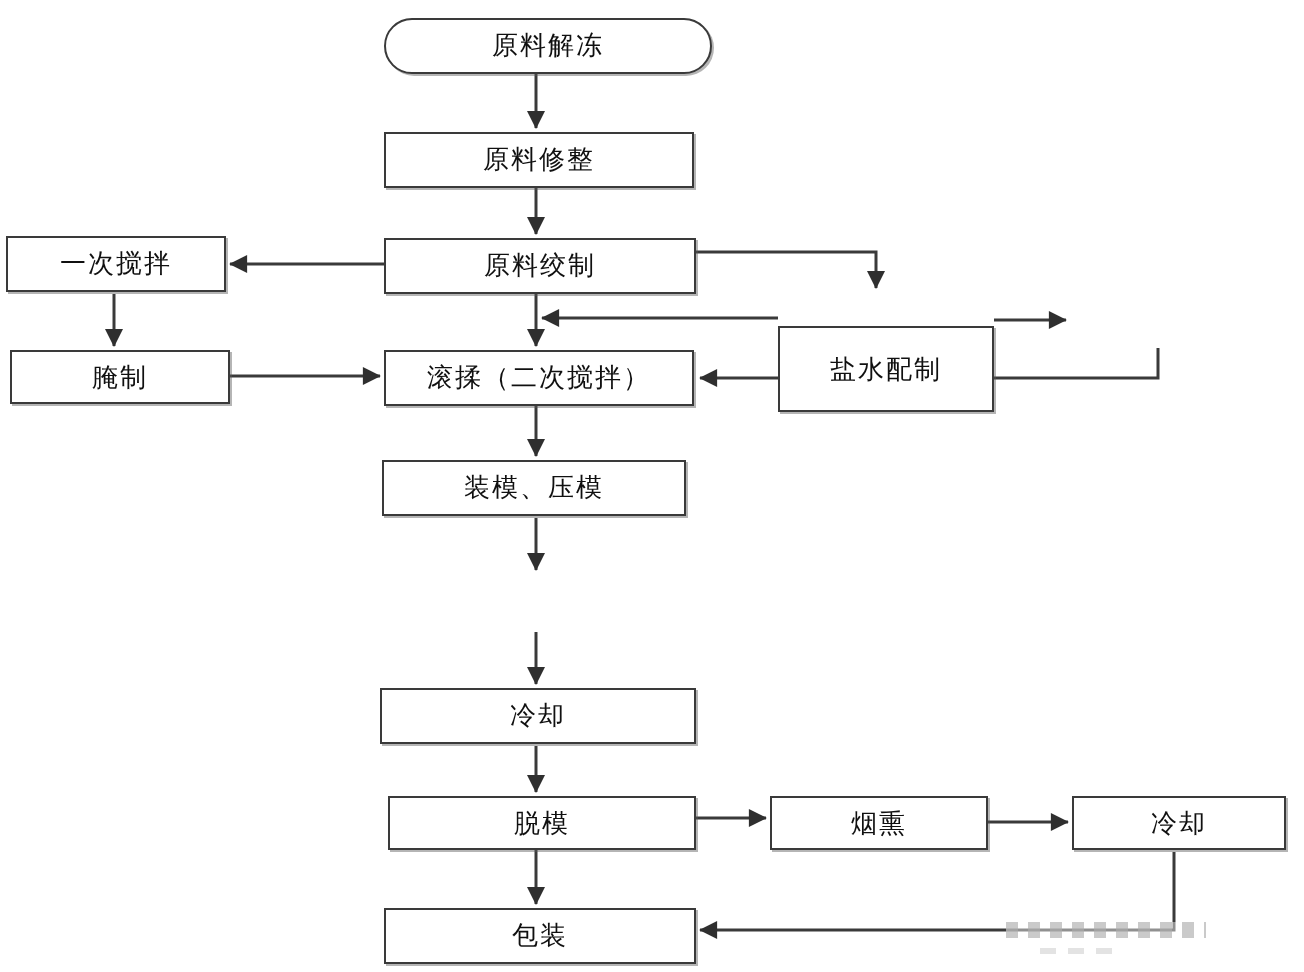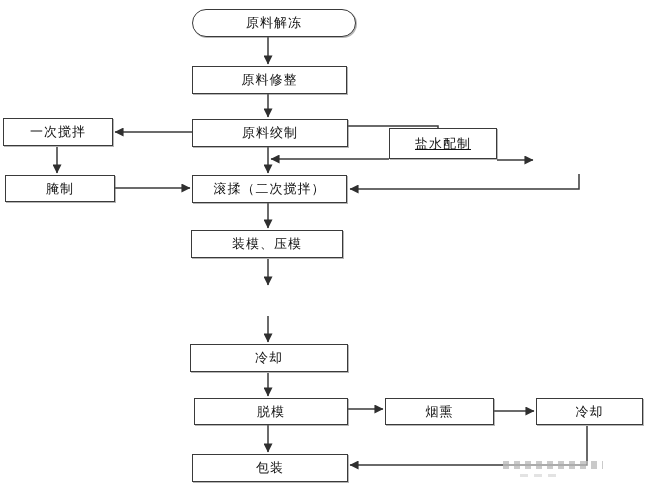--- a/index.html
+++ b/index.html
@@ -83,21 +83,21 @@
       <polyline points="268,425 268,452" marker-end="url(#arrow)"></polyline>
       <polyline points="494,411 534,411" marker-end="url(#arrow)"></polyline>
       <polyline points="587,426 587,465 350,465" marker-end="url(#arrow)"></polyline>
     </g>
   </svg>
 
   <div class="node" style="left:192px; top:9px;   width:164px; height:28px;border-radius:14px;">原料解冻</div>
   <div class="node" style="left:192px; top:66px;  width:155px; height:28px;">原料修整</div>
   <div class="node" style="left:192px; top:119px; width:156px; height:28px;">原料绞制</div>
   <div class="node" style="left:3px;   top:118px; width:110px; height:28px;">一次搅拌</div>
-  <div class="node" style="left:389px; top:128px; width:108px; height:31px;text-decoration:underline;">盐水配制</div>
+  <div class="node" style="left:389px; top:163px; width:108px; height:43px;">盐水配制</div>
   <div class="node" style="left:5px;   top:175px; width:110px; height:27px;text-align:center;">腌制</div>
   <div class="node" style="left:192px; top:175px; width:155px; height:28px;text-align:right;">滚揉（二次搅拌）</div>
   <div class="node" style="left:191px; top:230px; width:152px; height:28px;">装模、压模</div>
   <div class="node" style="left:190px; top:344px; width:158px; height:28px;">冷却</div>
   <div class="node" style="left:194px; top:398px; width:154px; height:27px;">脱模</div>
   <div class="node" style="left:385px; top:398px; width:109px; height:27px;">烟熏</div>
   <div class="node" style="left:536px; top:398px; width:107px; height:27px;">冷却</div>
   <div class="node" style="left:192px; top:454px; width:156px; height:28px;">包装</div>
 
   <div id="wm1" class="artifact"></div>

